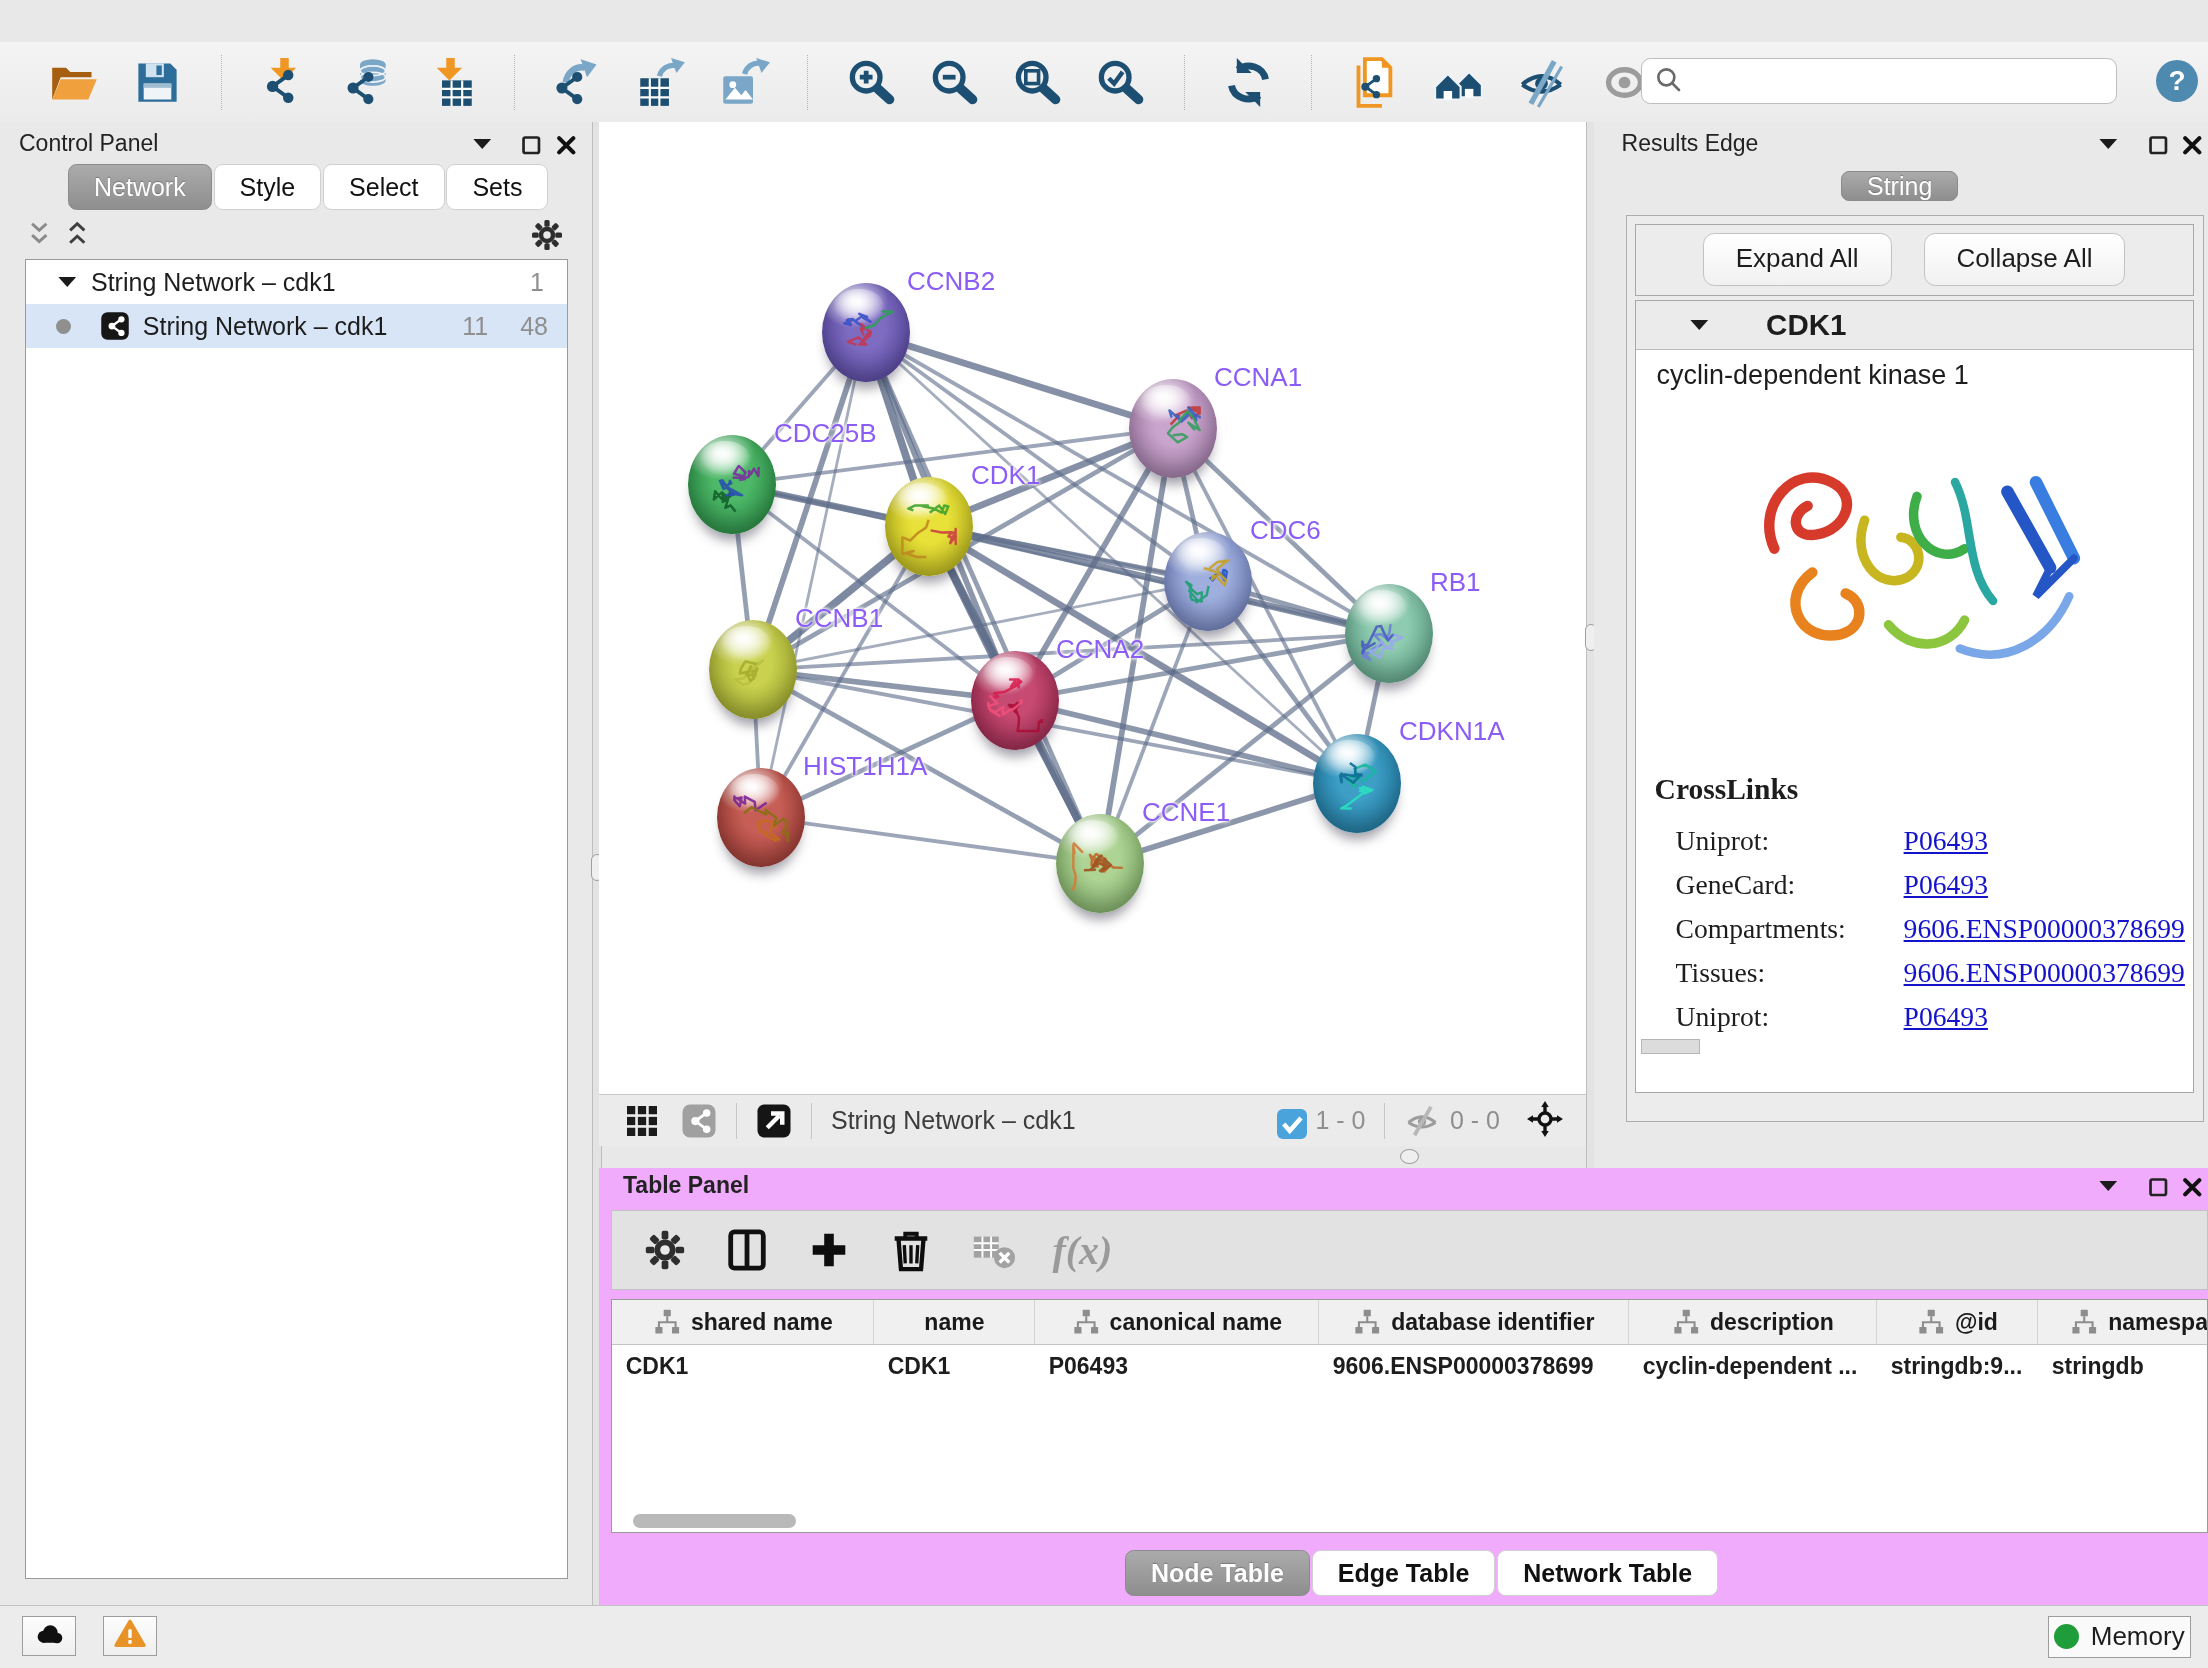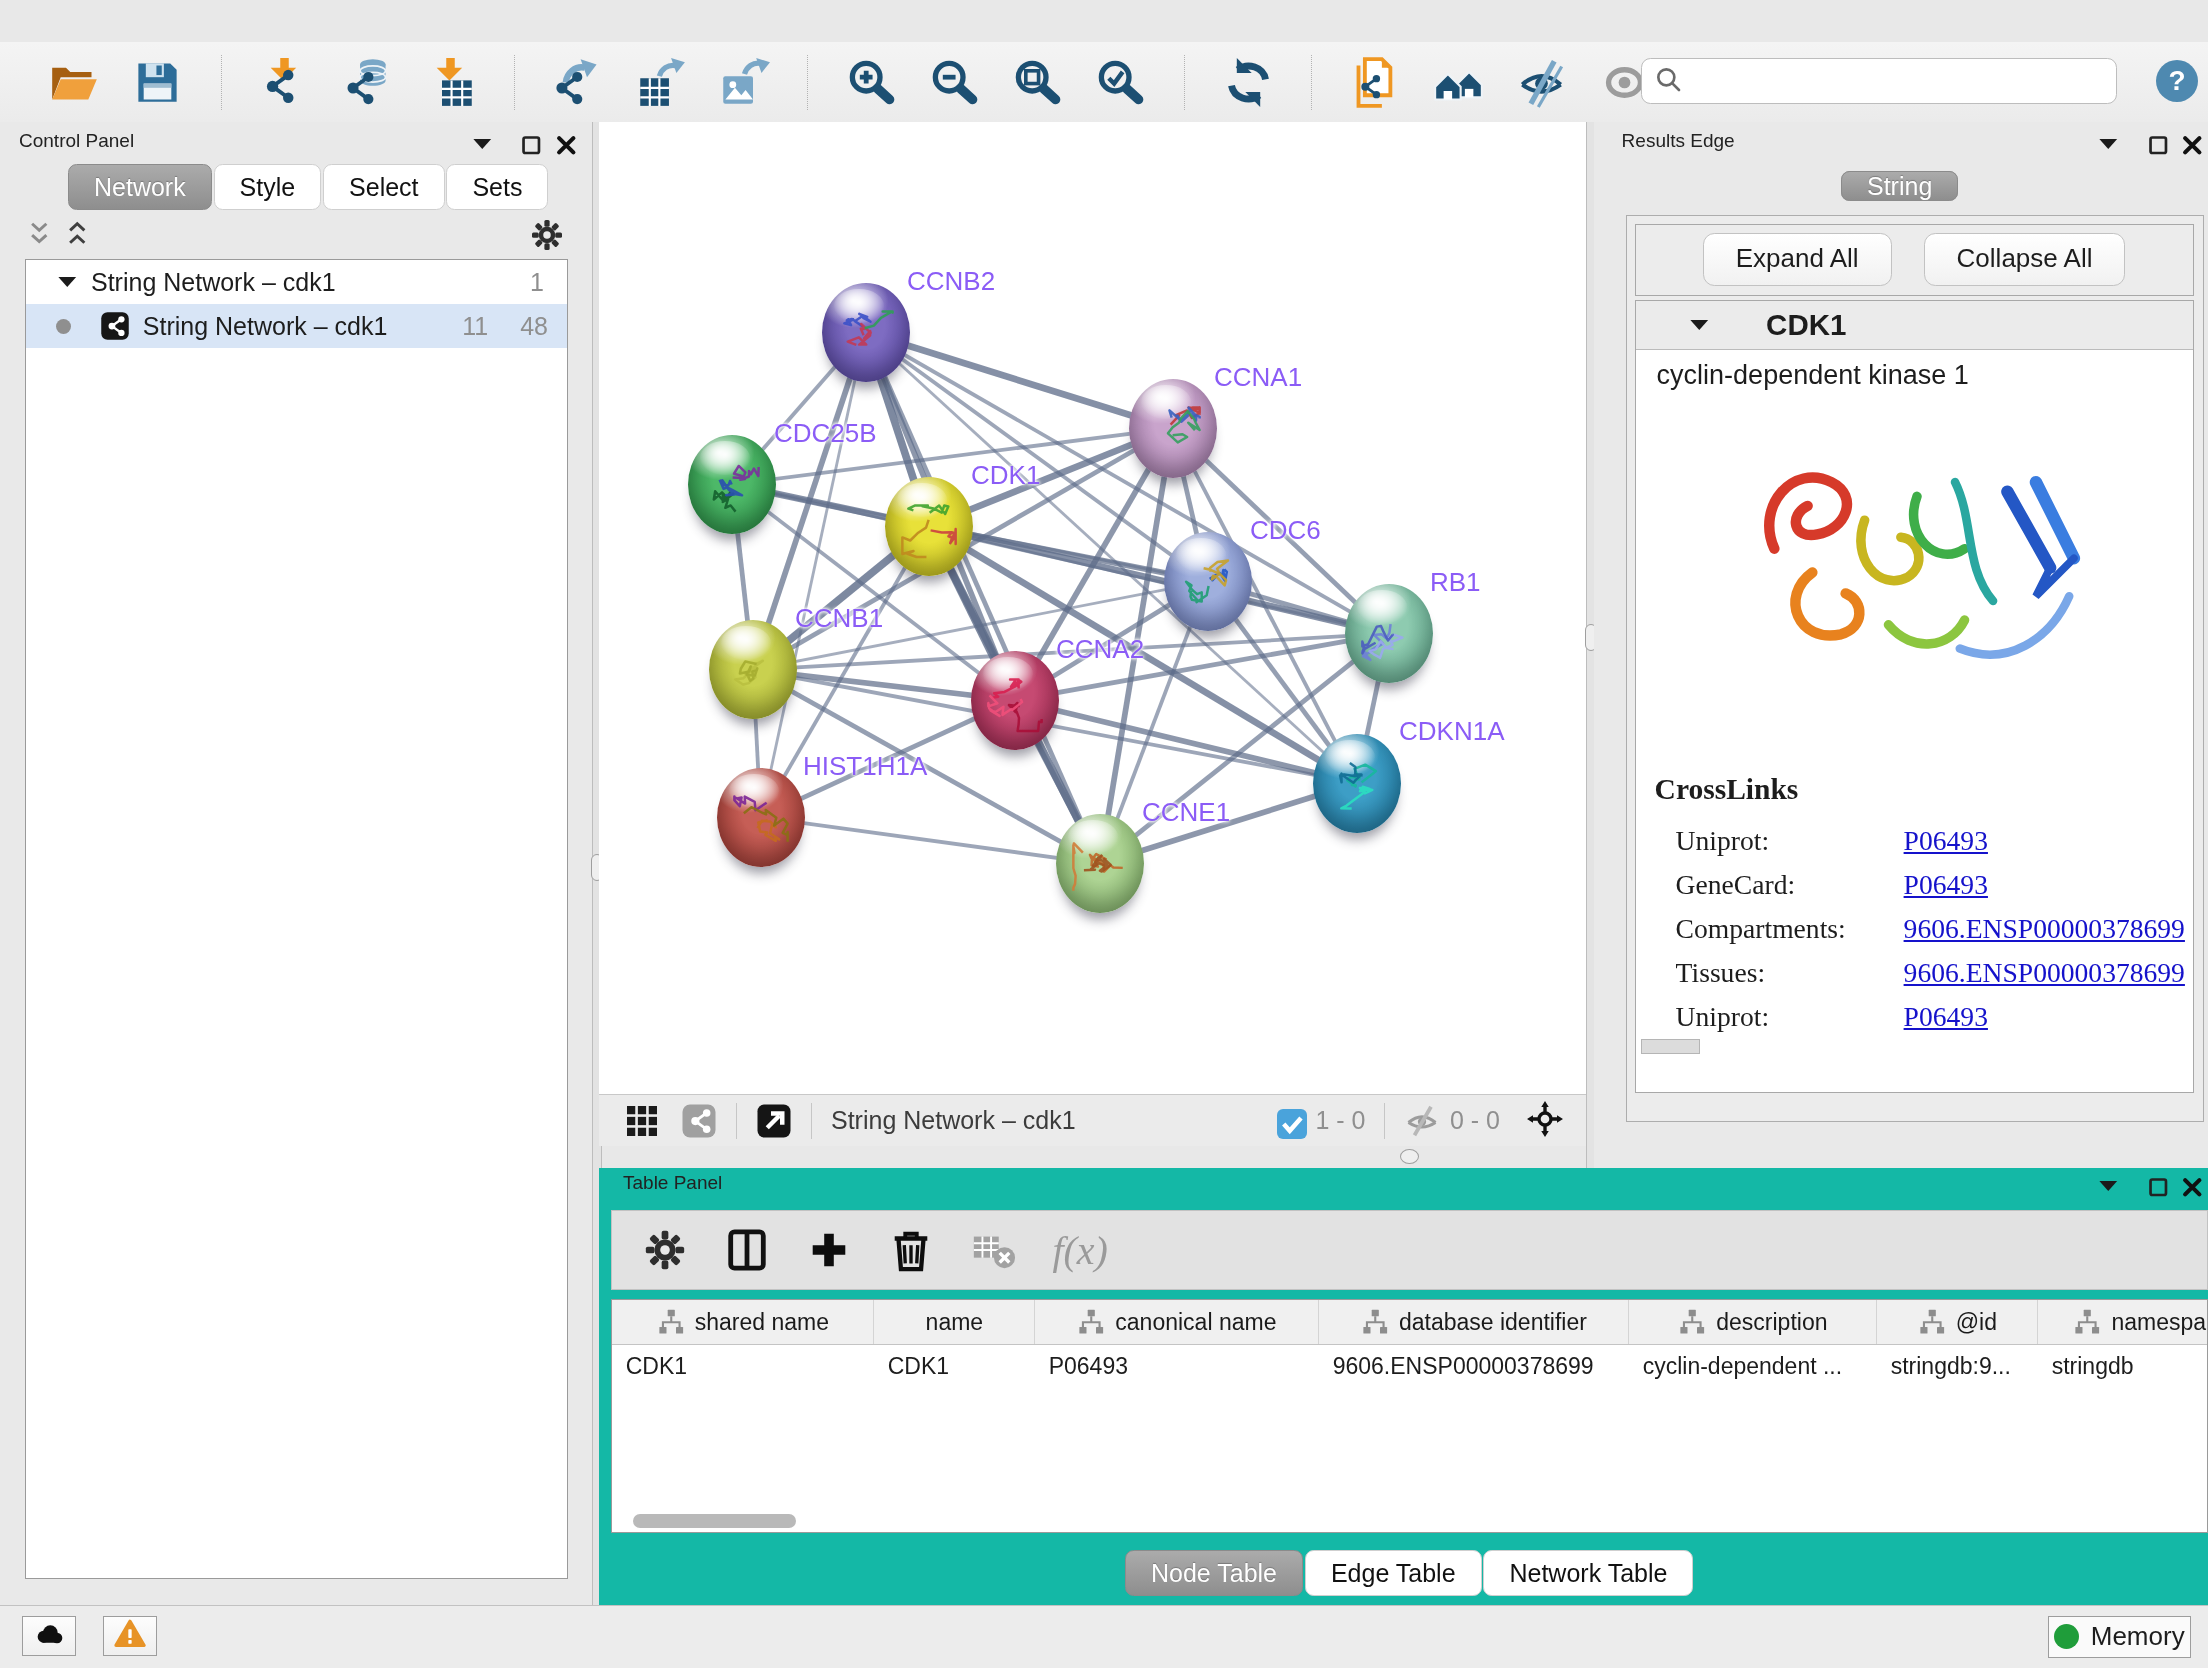--- a/index.html
+++ b/index.html
@@ -24,21 +24,21 @@
   .tsep{width:0;height:55px;border-left:1.9px dotted #b2b2b2;margin:0 5.7px;}
   .searchwrap{position:absolute;left:1641px;top:16px;width:476px;height:46px;background:#fff;
       border:1.9px solid #bdbdbd;border-radius:9.5px;display:flex;align-items:center;padding-left:11.4px;box-sizing:border-box;}
   .searchwrap svg{width:32px;height:32px;}
   .searchwrap input{border:none;outline:none;flex:1;font-size:24px;height:38px;background:transparent;
       font-family:"Liberation Sans",sans-serif;}
   .helpbtn{position:absolute;left:2153px;top:15px;width:48px;height:48px;cursor:pointer;}
   .helpbtn svg{width:48px;height:48px;}
 
   
-  .panelhead{font-size:19px;color:#222;}
+  .panelhead{font-size:23px;color:#222;}
   .winicon{position:absolute;width:28.5px;height:28.5px;cursor:pointer;}
   .winicon svg{width:100%;height:100%;}
   .tab{height:44px;line-height:44px;padding:0 25px;border-radius:8.6px;font-size:25px;background:#fff;
       border:1px solid #cfcfcf;color:#111;margin-right:1.9px;cursor:pointer;}
   .tab.sel{background:linear-gradient(#ababab,#8e8e8e);color:#fff;border-color:#8b8b8b;
       text-shadow:0 -1px 1px rgba(0,0,0,.25);}
 
   
   .cpanel{left:0;top:122px;width:592px;height:1484px;background:#e9e9e9;border-right:1px solid #b7b7b7;}
   .cp-tabs{position:absolute;left:68px;top:42px;display:flex;}
@@ -84,21 +84,21 @@
   .ghead .tri svg{width:28.5px;height:28.5px;}
   .gname{font-size:29.5px;font-weight:bold;margin-left:53px;}
   .gdesc{position:absolute;left:21px;top:59px;font-size:27px;}
   .xlinks{position:absolute;left:19px;top:472px;font-family:"Liberation Serif",serif;}
   .xtitle{font-size:29.5px;font-weight:bold;margin-bottom:13.3px;}
   .xrow{display:flex;font-size:27.6px;height:44px;align-items:center;}
   .xrow .xl{width:228px;padding-left:21px;}
   .xrow a{color:#1512cb;text-decoration:underline;cursor:pointer;}
 
   
-  .tpanel{left:599px;top:1168px;width:1609px;height:438px;background:#14b8a6;}
+  .tpanel{left:599px;top:1168px;width:1609px;height:438px;background:#f0abfc;font-weight:bold;}
   .ttools{position:absolute;left:12.4px;top:42px;width:1597px;height:80px;background:#e2e2e2;
       border:1px solid #c2c2c2;display:flex;align-items:center;gap:36px;padding-left:30px;box-sizing:border-box;}
   .ttools .tbtn{width:46px;height:46px;}
   .ttools .tbtn svg{width:46px;height:46px;}
   .fx{font-family:"Liberation Serif",serif;font-style:italic;font-size:40px;color:#9a9a9a;cursor:pointer;}
   .ttable{position:absolute;left:12.4px;top:131px;width:1597px;height:234px;background:#fff;
       border:1.9px solid #9a9a9a;box-sizing:border-box;overflow:hidden;}
   .thead{display:flex;height:44px;background:#f0f0f0;border-bottom:1.9px solid #c4c4c4;}
   .th{display:flex;align-items:center;justify-content:center;gap:9.5px;font-size:23px;color:#1a1a1a;
       border-right:1px solid #d4d4d4;box-sizing:border-box;flex:none;}

